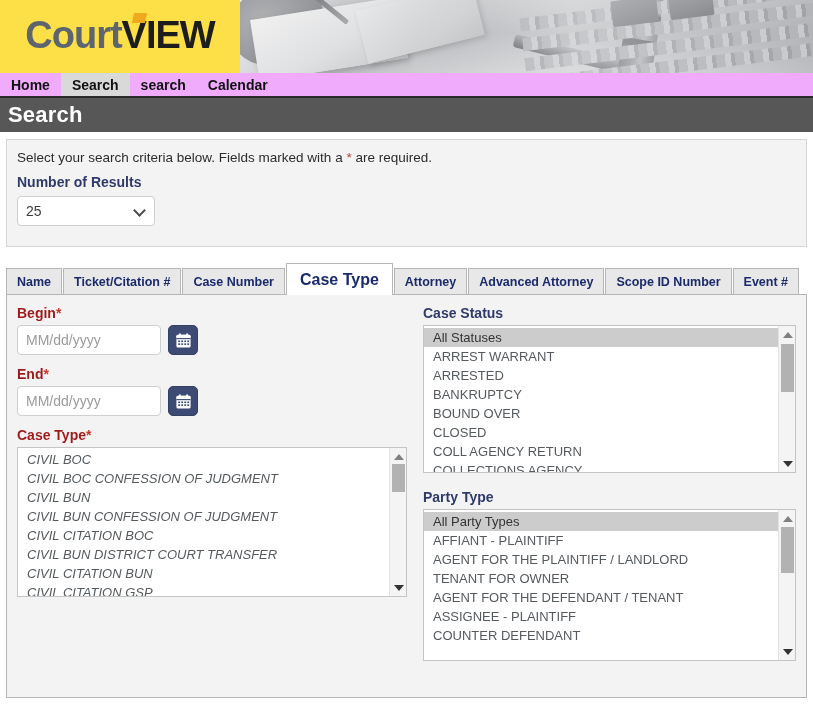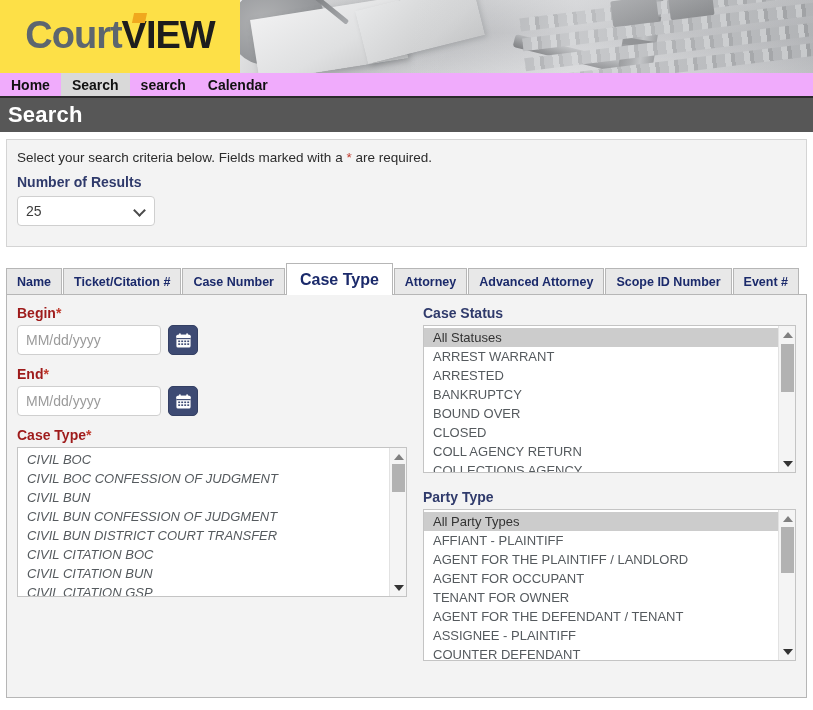--- a/index.html
+++ b/index.html
@@ -475,22 +475,22 @@
 
     <div class="field-label">
       <span>Case Type</span><span class="star">*</span>
     </div>
     <div class="listbox" id="casetype-list">
       <div class="opts">
           <div class="opt">CIVIL BOC</div>
           <div class="opt">CIVIL BOC CONFESSION OF JUDGMENT</div>
           <div class="opt">CIVIL BUN</div>
           <div class="opt">CIVIL BUN CONFESSION OF JUDGMENT</div>
+          <div class="opt">CIVIL CITATION BOC</div>
           <div class="opt">CIVIL BUN DISTRICT COURT TRANSFER</div>
-          <div class="opt">CIVIL CITATION BOC</div>
           <div class="opt">CIVIL CITATION BUN</div>
           <div class="opt">CIVIL CITATION GSP</div>
         </div>
       <div class="sbar">
         <div class="arrow up">
             <i></i>
           </div>
         <div class="thumb"></div>
         <div class="arrow down">
             <i></i>
@@ -524,21 +524,20 @@
     </div>
 
     <div class="right-gap"></div>
 
     <div class="field-label blue">Party Type</div>
     <div class="listbox" id="party-list">
       <div class="opts">
           <div class="opt sel">All Party Types</div>
           <div class="opt">AFFIANT - PLAINTIFF</div>
           <div class="opt">AGENT FOR THE PLAINTIFF / LANDLORD</div>
-          <div class="opt">AGENT FOR OCCUPANT</div>
           <div class="opt">TENANT FOR OWNER</div>
           <div class="opt">AGENT FOR THE DEFENDANT / TENANT</div>
           <div class="opt">ASSIGNEE - PLAINTIFF</div>
           <div class="opt">COUNTER DEFENDANT</div>
         </div>
       <div class="sbar">
         <div class="arrow up">
             <i></i>
           </div>
         <div class="thumb"></div>

